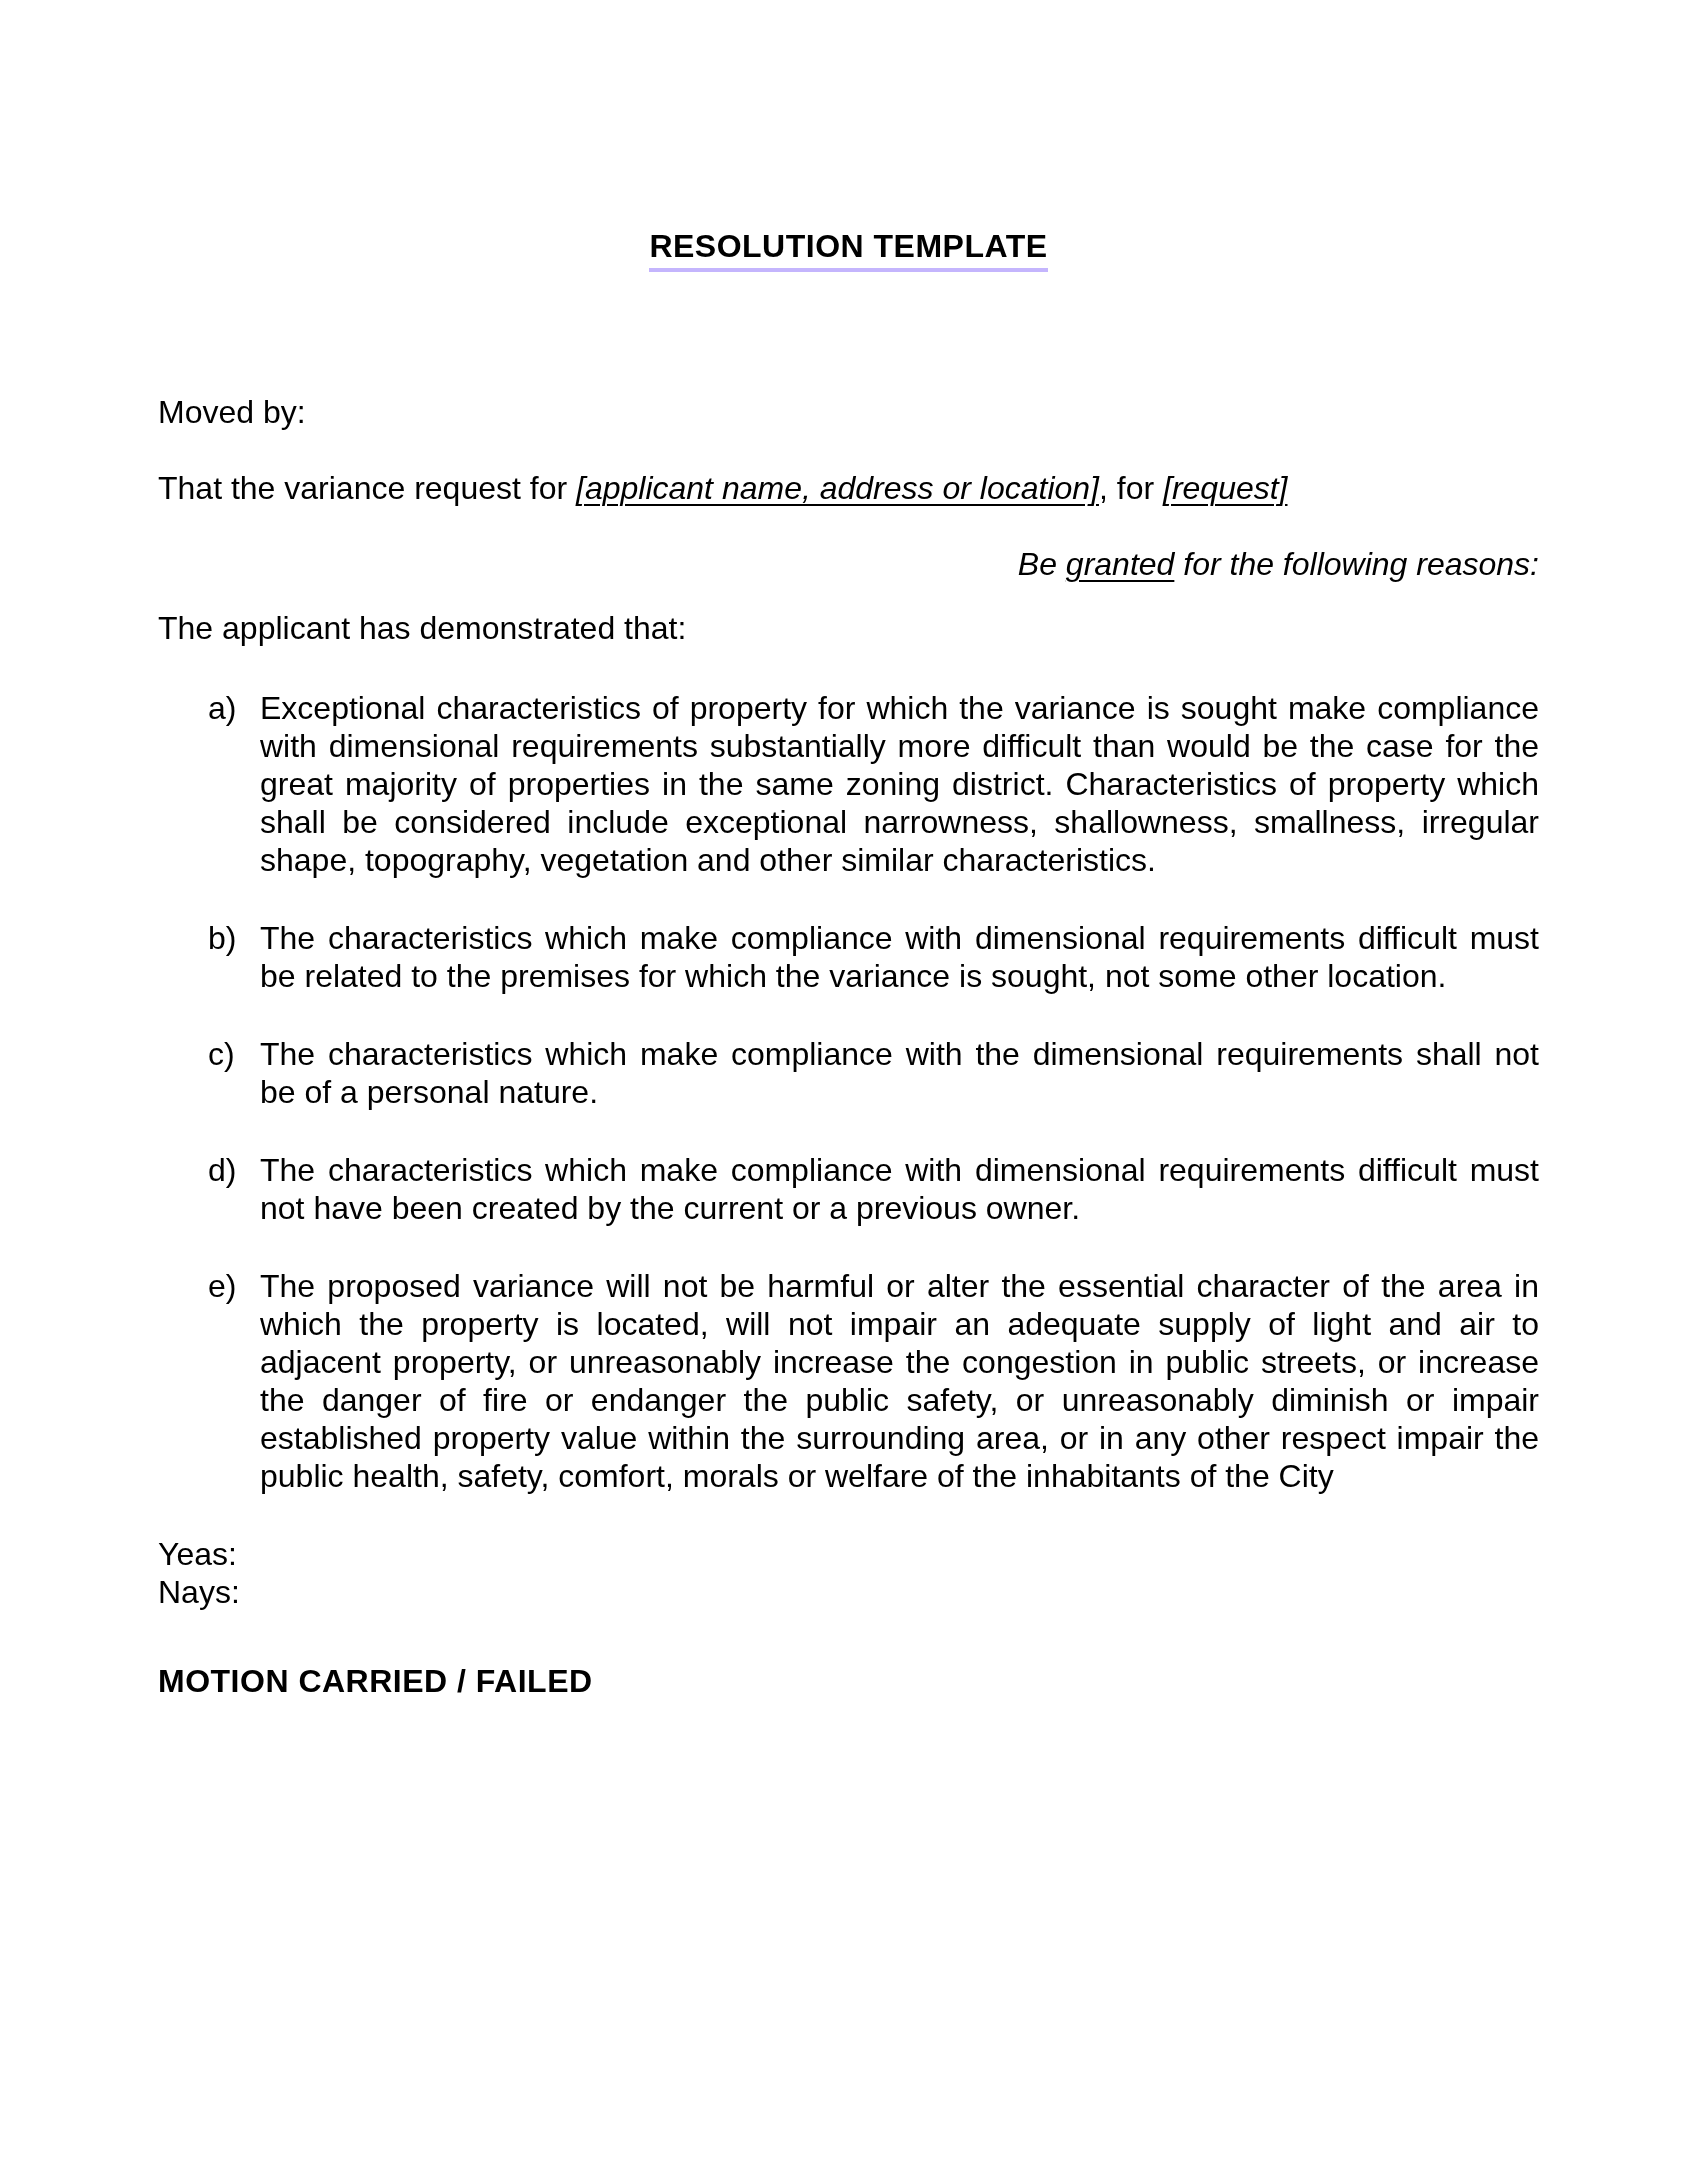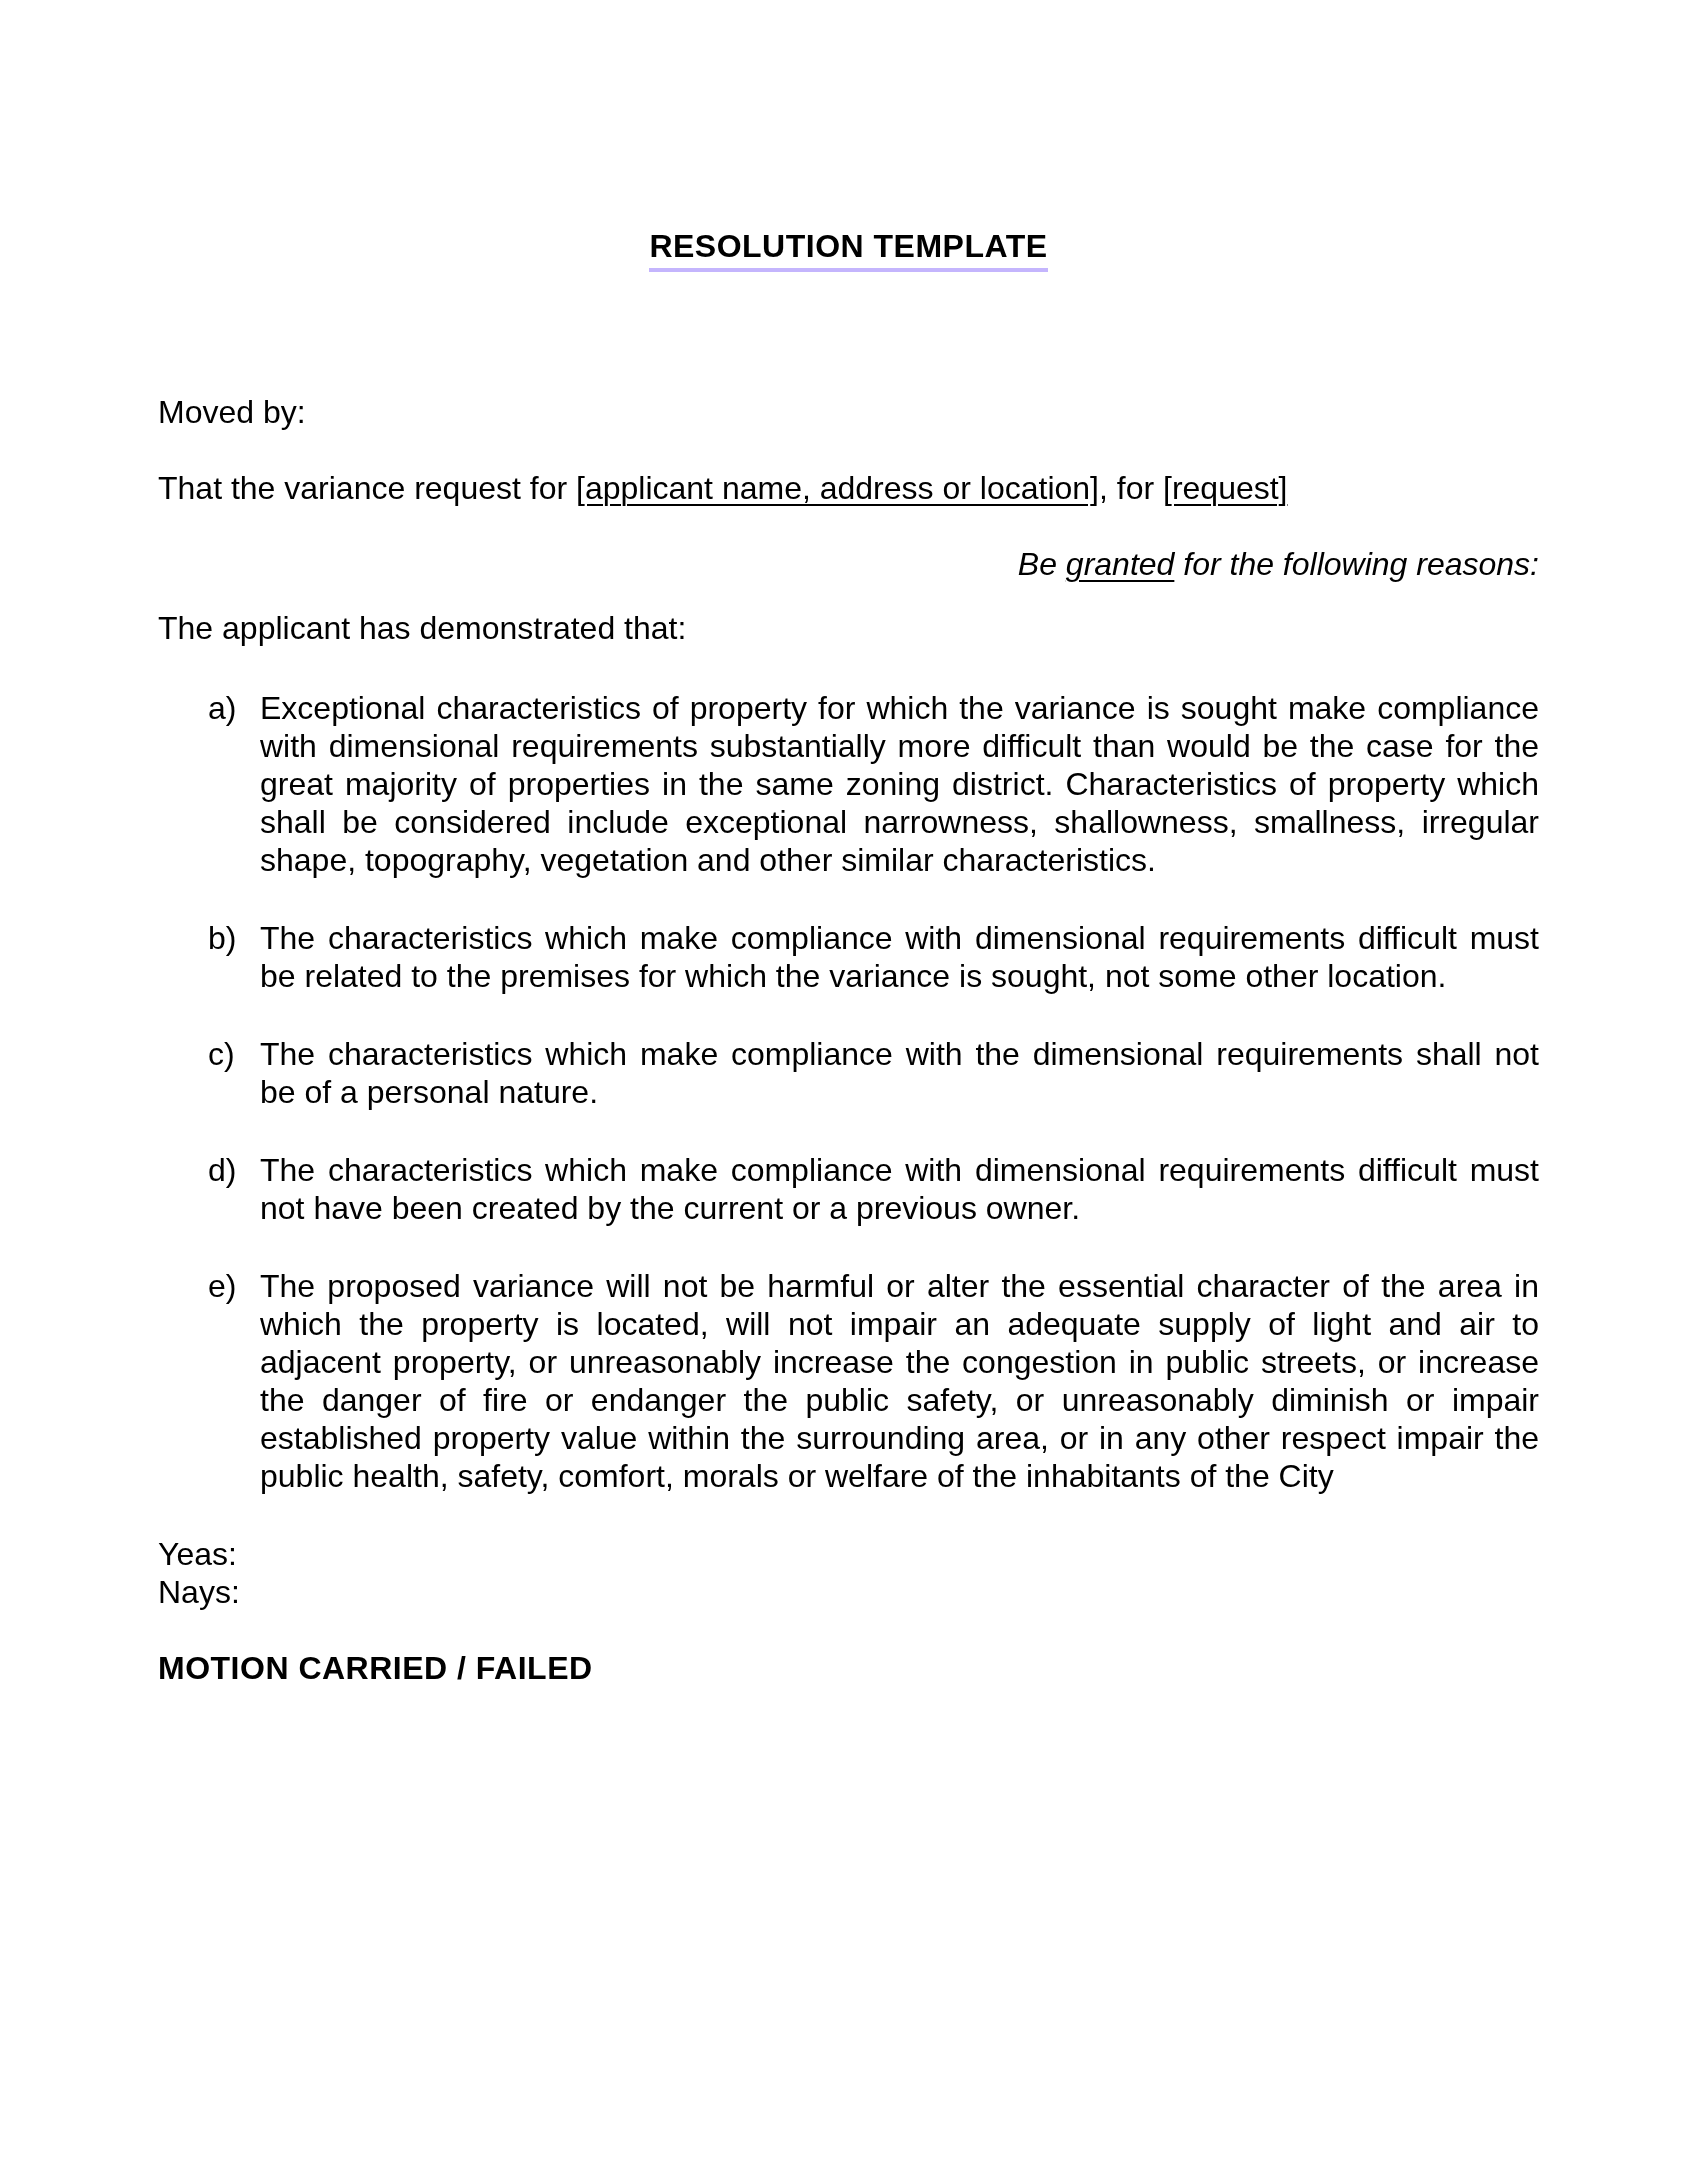--- a/index.html
+++ b/index.html
@@ -33,20 +33,21 @@
     border-bottom: 4px solid #c4b5fd;
     padding-bottom: 2px;
     letter-spacing: 0.5px;
   }
   p { margin: 0; }
   .lines span { display: block; }
   .request { margin-top: 38px; }
   .granted { margin-top: 38px; font-style: italic; text-align: right; }
   .intro { margin-top: 26px; }
   .placeholder {
+    font-style: italic;
     text-decoration: underline;
     text-underline-offset: 5px;
     text-decoration-thickness: 2px;
   }
   .uline {
     text-decoration: underline;
     text-underline-offset: 5px;
     text-decoration-thickness: 2px;
   }
   .reasons { margin-top: 42px; }
@@ -56,21 +57,21 @@
     margin-bottom: 40px;
     text-align: justify;
   }
   .reason .marker {
     position: absolute;
     left: 50px;
     top: 0;
   }
   .votes { }
   .result {
-    margin-top: 38px;
+    margin-top: 51px;
     font-weight: bold;
     letter-spacing: 0.5px;
   }
 </style>
 </head>
 <body>
 
 <div class="page">
 
   <h1 class="title"><span class="title-text">RESOLUTION TEMPLATE</span></h1>

